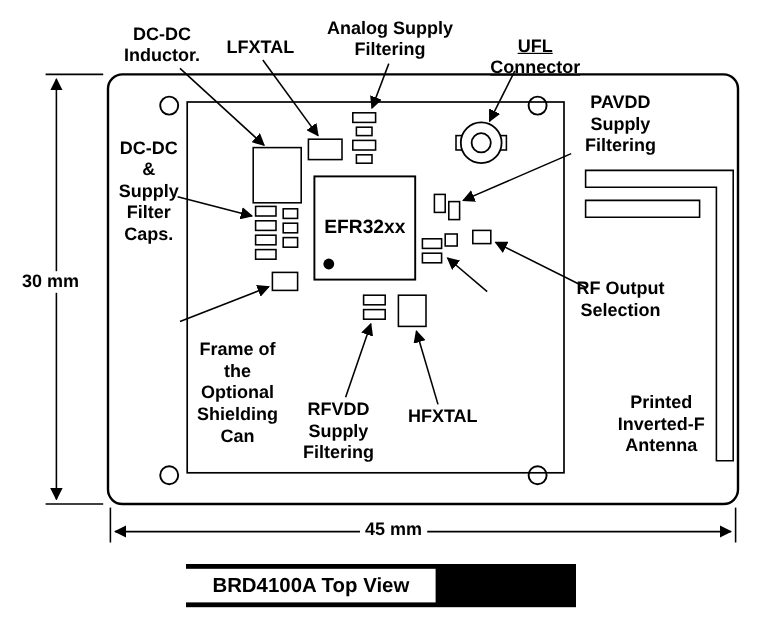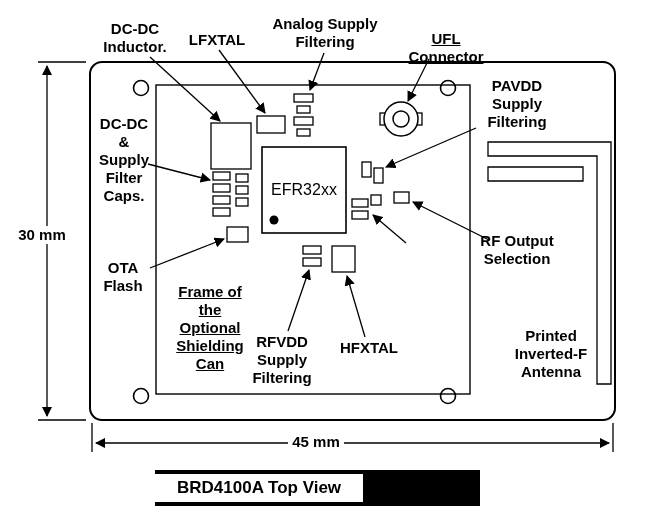--- a/index.html
+++ b/index.html
@@ -23,21 +23,21 @@
     color: #000;
   }
   .dim {
     background: #ffffff;
     padding: 0 2px;
   }
   .chip-label {
     position: absolute;
     left: 262px; top: 147px; width: 84px; height: 86px;
     display: flex; align-items: center; justify-content: center;
-    font-weight: 400; font-size: 16px;
+    font-weight: 700; font-size: 16px;
   }
   .caption-bar {
     position: absolute;
     left: 155px; top: 470px; width: 325px; height: 36px;
     background: #000000;
     display: flex; align-items: center; 
   }
   .caption-text {
     display: inline-block;
     background: #ffffff;
@@ -161,39 +161,37 @@
   <div class="lbl" style="left:396px; top:30px;  width:100px;text-decoration:underline;">UFL
 Connector</div>
   <div class="lbl" style="left:477px; top:77px;  width:80px;">PAVDD
 Supply
 Filtering</div>
   <div class="lbl" style="left:84px;  top:115px; width:80px;">DC-DC
 &amp;
 Supply
 Filter
 Caps.</div>
-  <div class="lbl" style="left:83px;  top:259px; width:80px;">OTA
-Flash</div>
-  <div class="lbl" style="left:170px; top:283px; width:80px;text-decoration:underline;">Frame of
+  <div class="lbl" style="left:158px; top:283px; width:80px;">Frame of
 the
 Optional
 Shielding
 Can</div>
   <div class="lbl" style="left:242px; top:333px; width:80px;">RFVDD
 Supply
 Filtering</div>
   <div class="lbl" style="left:329px; top:339px; width:80px;">HFXTAL</div>
   <div class="lbl" style="left:477px; top:232px; width:80px;">RF Output
 Selection</div>
   <div class="lbl" style="left:506px; top:327px; width:90px;">Printed
 Inverted-F
 Antenna</div>
 
   <div class="lbl dim" style="left:14px;  top:226px; width:56px;">30 mm</div>
-  <div class="lbl dim" style="left:288px; top:433px; width:56px;">45 mm</div>
+  <div class="lbl dim" style="left:300px; top:433px; width:56px;">45 mm</div>
 
   <div class="chip-label">EFR32xx</div>
 
   <div class="caption-bar">
     <span class="caption-text">BRD4100A Top View</span>
   </div>
 
 </div>
 
 </body></html>

